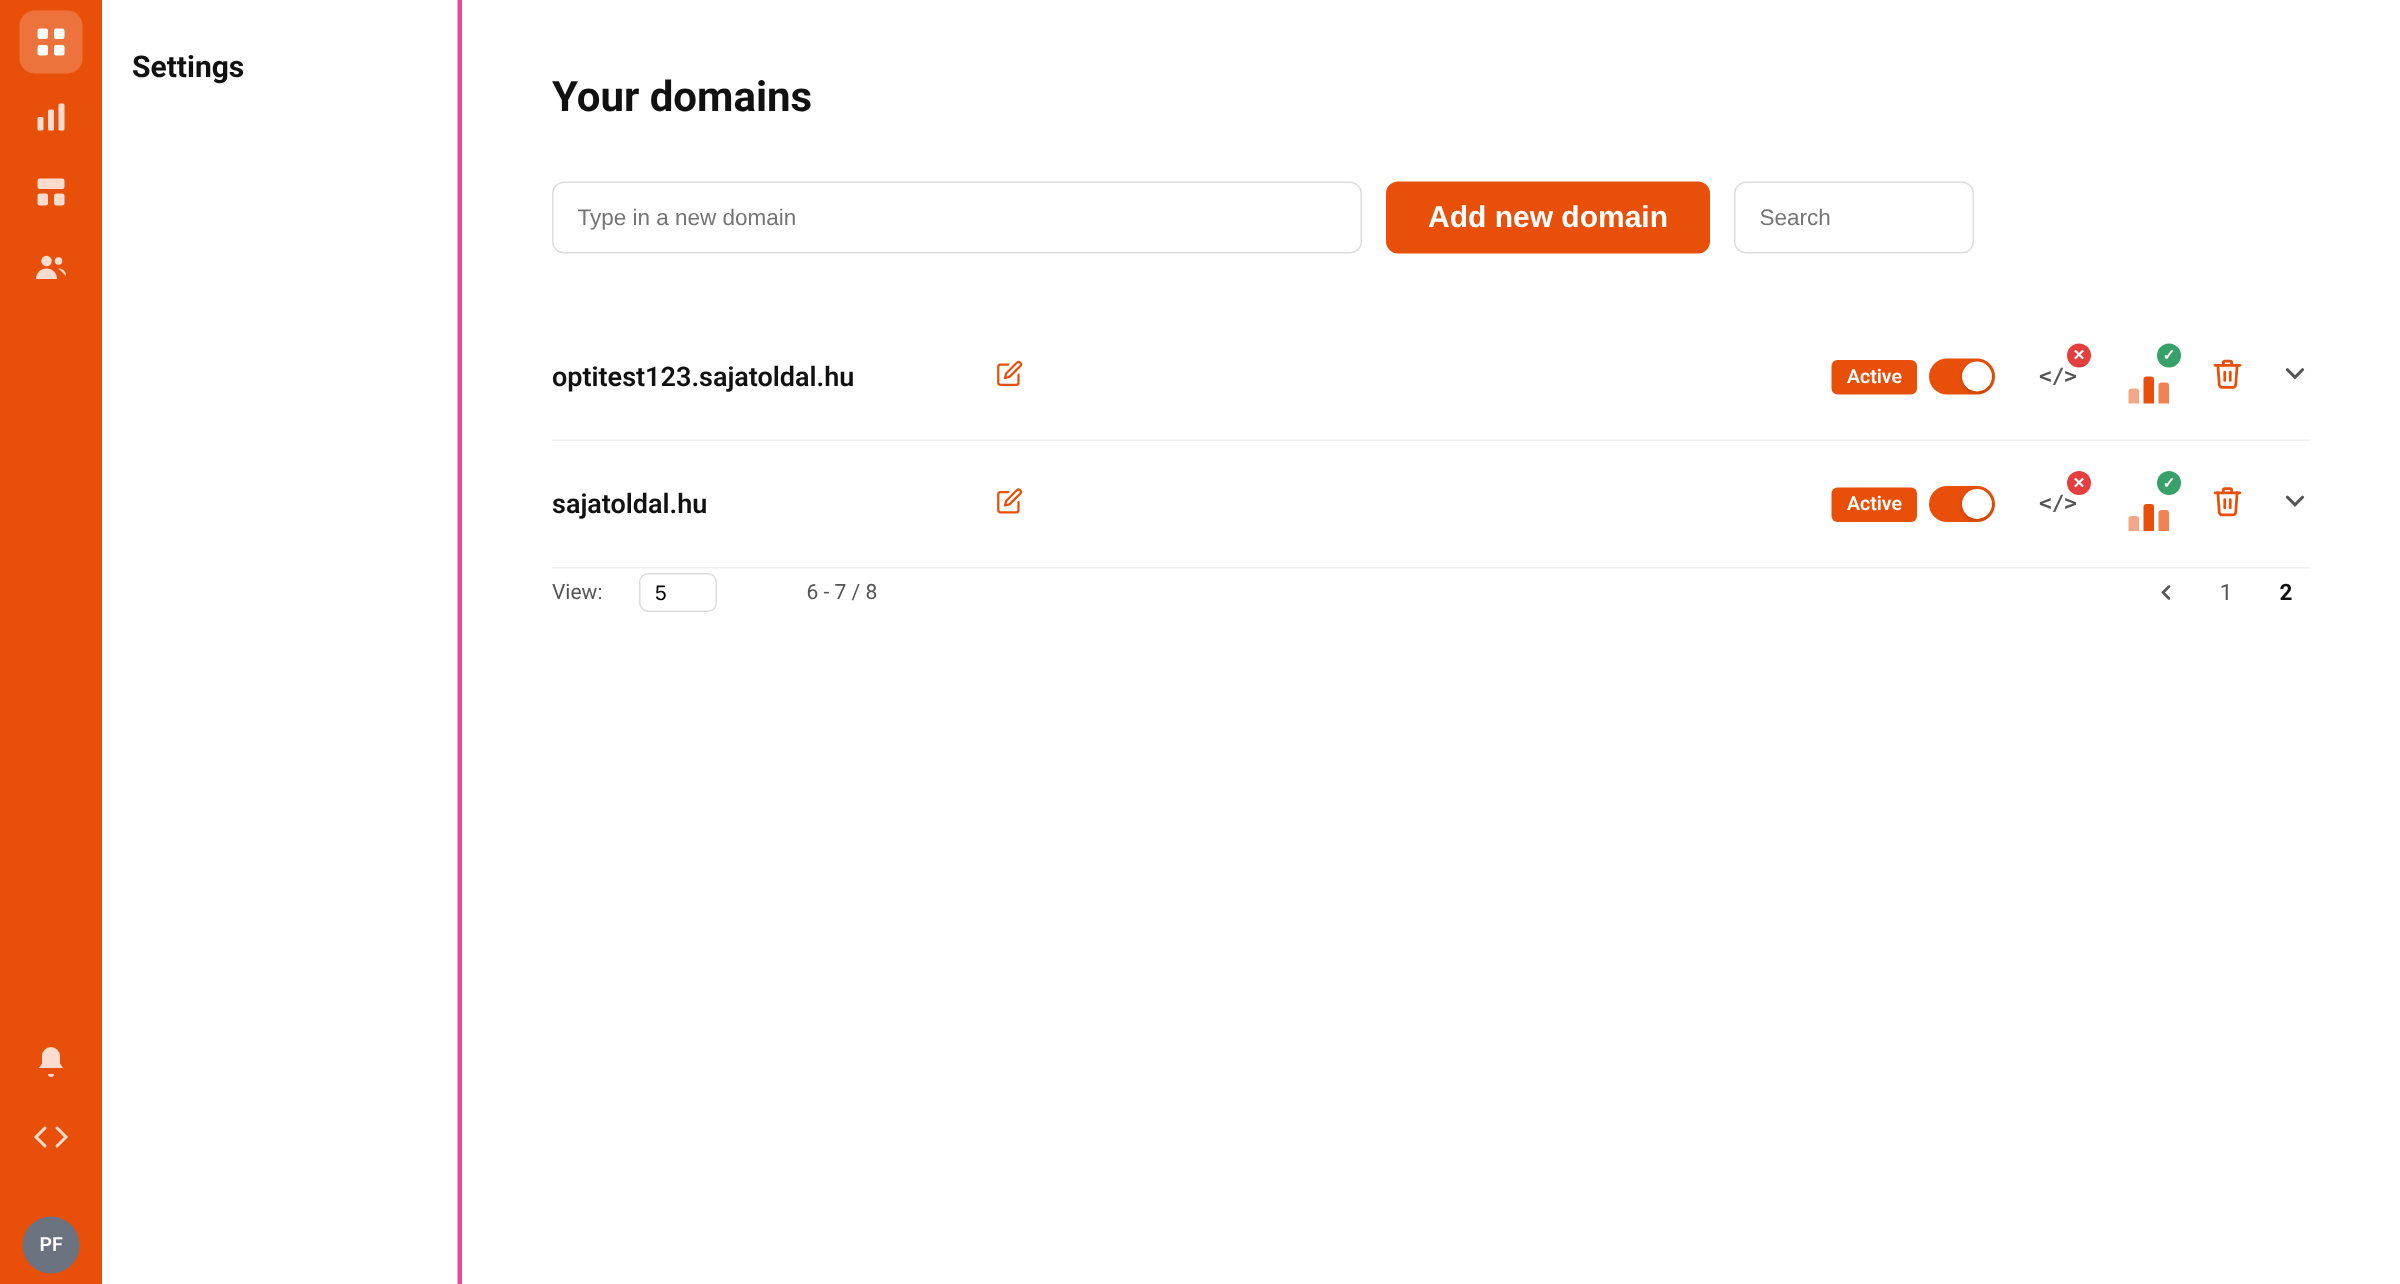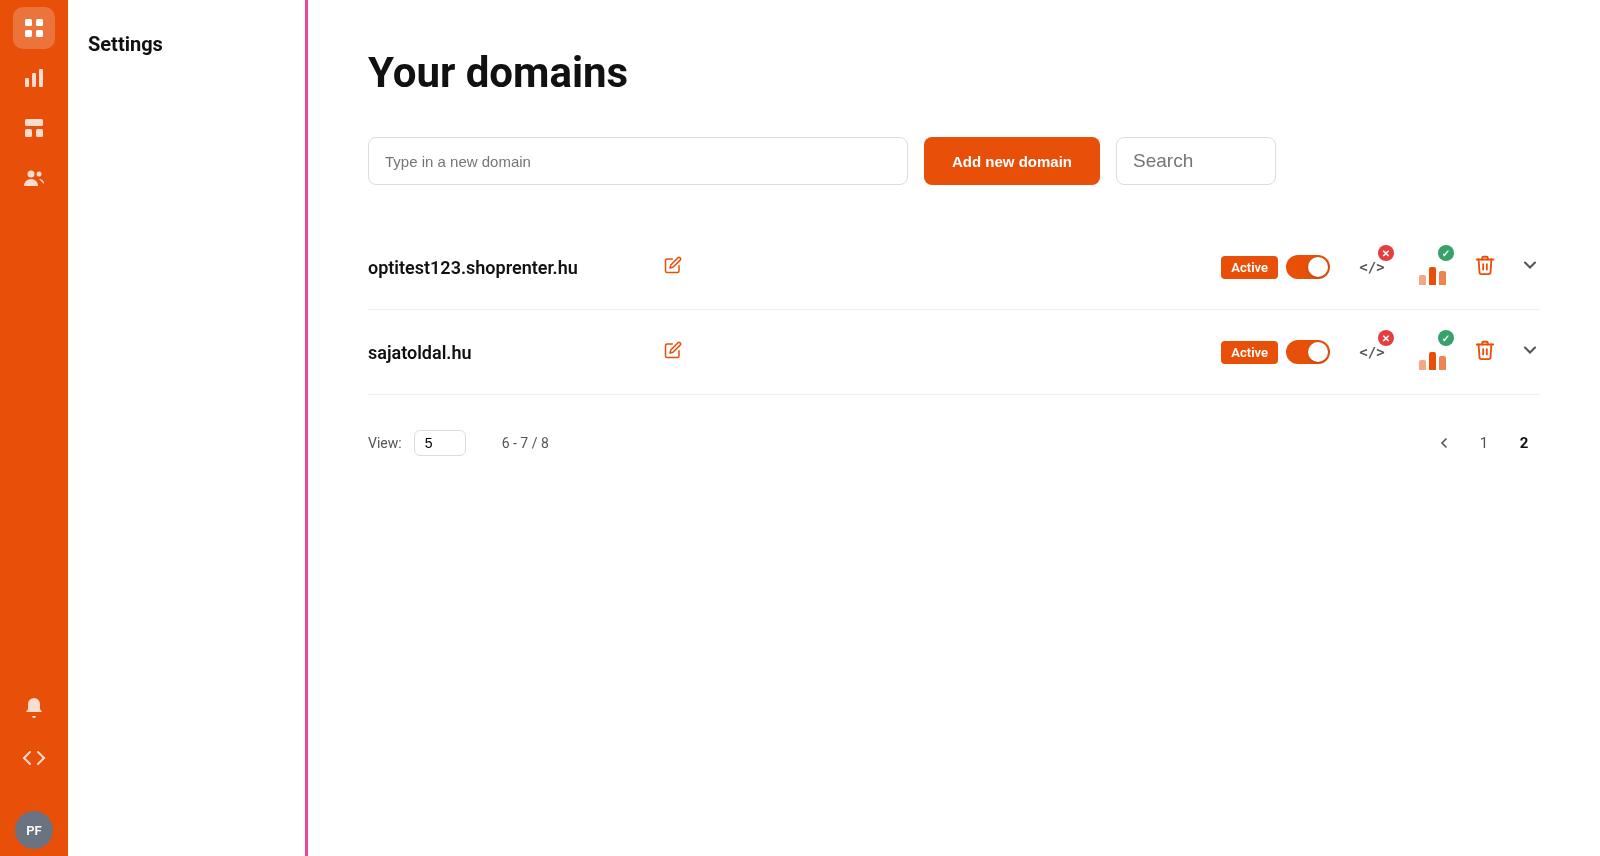--- a/index.html
+++ b/index.html
@@ -71,21 +71,21 @@
     .sidebar-item.active { color: #E8500A; font-weight: 500; }
 
     
     .main {
       flex: 1;
       padding: 48px 60px;
       overflow-y: auto;
       background: #fff;
     }
     .page-title {
-      font-size: 42px;
+      font-size: 28px;
       font-weight: 700;
       color: #111;
       margin-bottom: 40px;
     }
 
     
     .input-row {
       display: flex;
       align-items: center;
       gap: 16px;
@@ -102,31 +102,31 @@
       color: #999;
       outline: none;
     }
     .add-btn {
       background: #E8500A;
       color: #fff;
       border: none;
       border-radius: 8px;
       padding: 0 28px;
       height: 48px;
-      font-size: 15px;
+      font-size: 20px;
       font-weight: 600;
       cursor: pointer;
       white-space: nowrap;
     }
     .search-input {
       border: 1.5px solid #ddd;
       border-radius: 8px;
       padding: 0 16px;
       height: 48px;
-      font-size: 19px;
+      font-size: 15px;
       color: #999;
       outline: none;
       width: 160px;
     }
 
     
     .domain-list { display: flex; flex-direction: column; gap: 0; }
     .domain-row {
       display: flex;
       align-items: center;
@@ -252,22 +252,21 @@
     
     .delete-icon { color: #E8500A; cursor: pointer; font-size: 20px; }
 
     
     .chevron-icon { color: #555; cursor: pointer; font-size: 18px; }
 
     
     .pagination-row {
       display: flex;
       align-items: center;
-      gap: 12px;
-      margin-top: 32px;
+      gap: 24px;
     }
     .view-label { font-size: 14px; color: #555; }
     .view-select {
       border: 1.5px solid #ddd;
       border-radius: 6px;
       padding: 4px 24px 4px 10px;
       font-size: 14px;
       appearance: none;
       -webkit-appearance: none;
       cursor: pointer;
@@ -362,21 +361,21 @@
   <h1 class="page-title">Your domains</h1>
 
   <div class="input-row">
     <input class="domain-input" type="text" placeholder="Type in a new domain" style="">
     <button class="add-btn">Add new domain</button>
     <input class="search-input" type="text" placeholder="Search" style="">
   </div>
 
   <div class="domain-list" id="domain-list">
       <div class="domain-row">
-        <span class="domain-name">optitest123.shoprenter.hu</span>
+        <span class="domain-name">optitest123.sajatoldal.hu</span>
         <span class="edit-icon"><svg width="18" height="18" viewBox="0 0 24 24" fill="none" stroke="#E8500A" stroke-width="2" stroke-linecap="round" stroke-linejoin="round">
             <path d="M11 4H4a2 2 0 0 0-2 2v14a2 2 0 0 0 2 2h14a2 2 0 0 0 2-2v-7"></path>
             <path d="M18.5 2.5a2.121 2.121 0 0 1 3 3L12 15l-4 1 1-4 9.5-9.5z"></path>
           </svg></span>
         <div class="domain-actions">
           <div class="toggle-wrap">
     <span class="toggle-label">Active</span>
     <div class="toggle">
       <div class="toggle-track"></div>
       <div class="toggle-thumb"></div>

